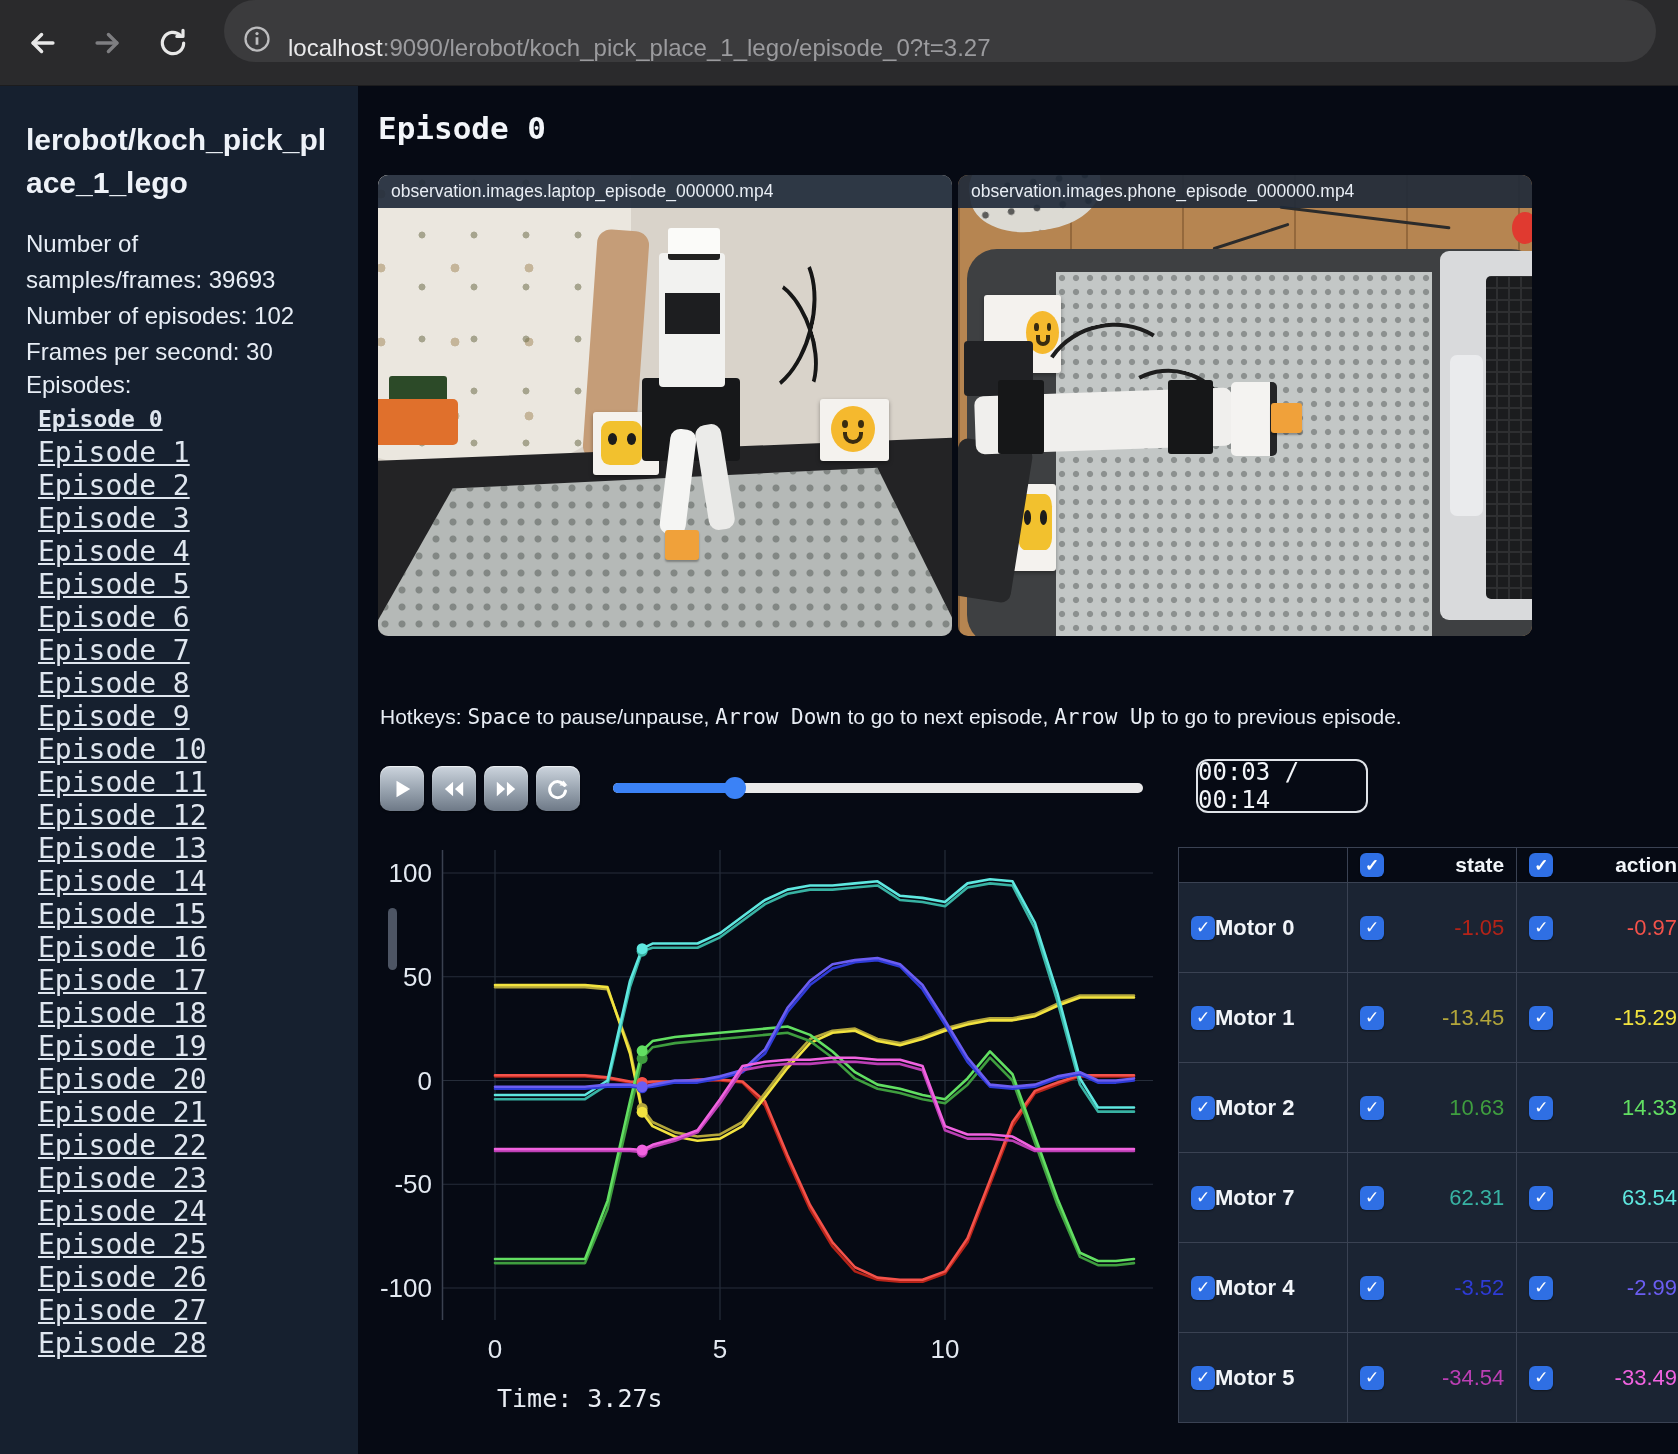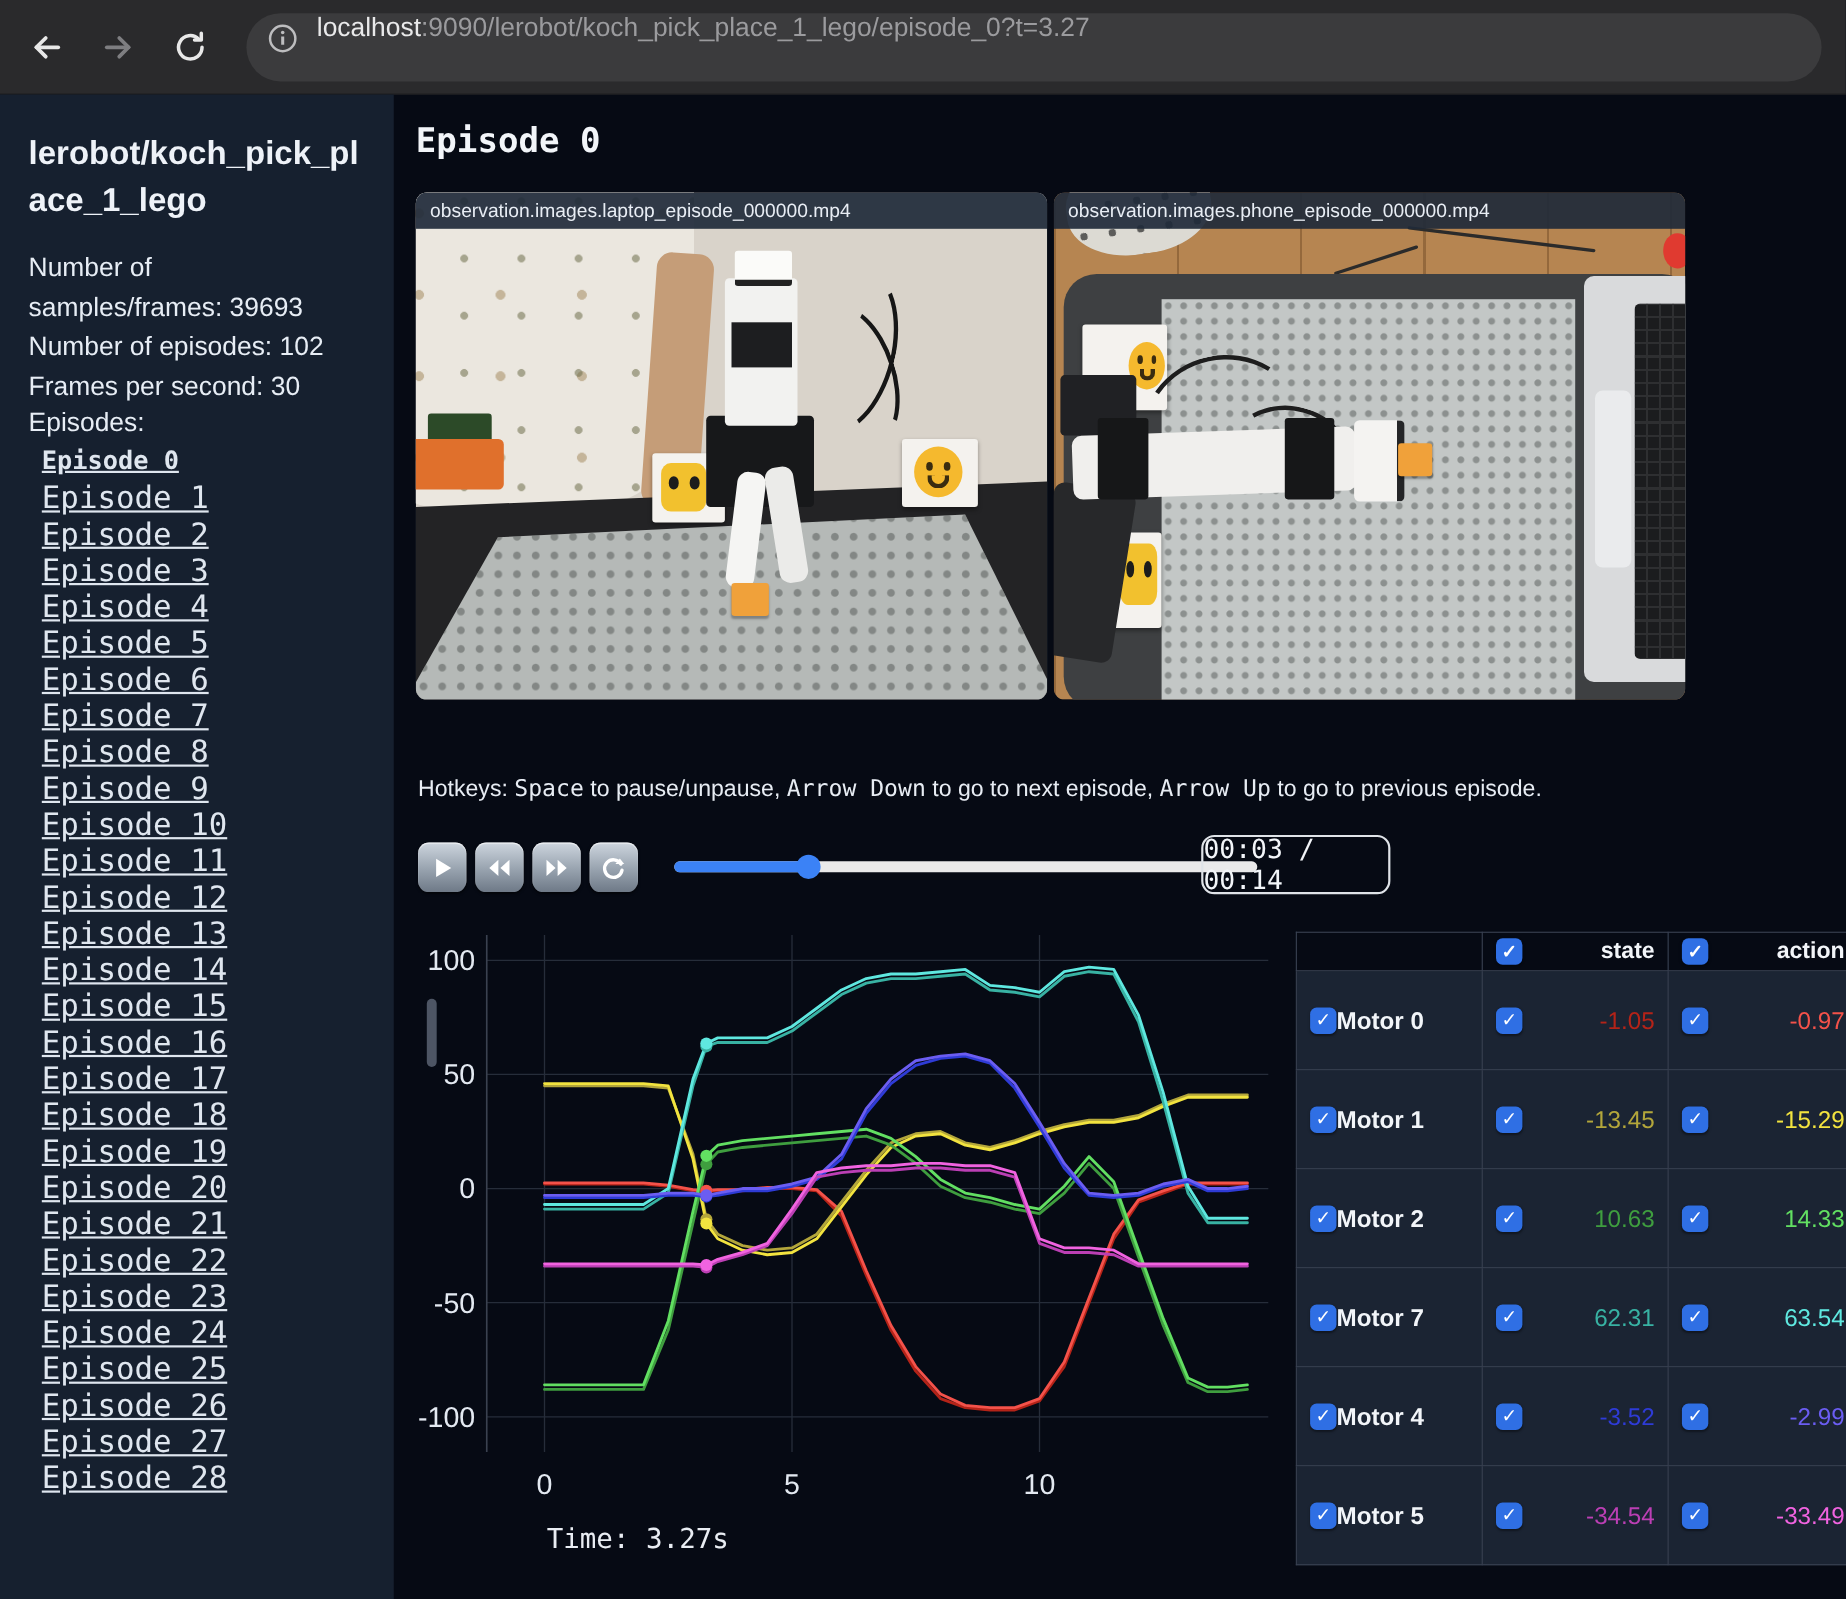--- a/index.html
+++ b/index.html
@@ -3,21 +3,21 @@
 <meta charset="utf-8">
 <style>
   * { margin:0; padding:0; box-sizing:border-box; }
   html,body { width:1678px; height:1454px; background:#060a14; overflow:hidden;
               font-family:"Liberation Sans", sans-serif; }
   .mono { font-family:"DejaVu Sans Mono", monospace; }
 
   
   #browser-bar { position:absolute; left:0; top:0; width:1678px; height:86px; background:#2a2a2c; border-bottom:1px solid #1c1c1e; }
   .nav-ico { position:absolute; top:20px; width:46px; height:46px; display:flex; align-items:center; justify-content:center; }
-  #url-pill { position:absolute; left:224px; top:12px; width:1432px; height:62px; background:#3b3b3d; border-radius:31px; display:flex; align-items:flex-start; }
+  #url-pill { position:absolute; left:224px; top:0; width:1432px; height:62px; background:#3b3b3d; border-radius:31px; display:flex; align-items:flex-end; }
   #info-circle { width:46px; height:46px; margin-left:10px; border-radius:50%; display:flex; align-items:center; justify-content:center; }
   #url-text { font-size:24px; margin-left:8px; white-space:nowrap; }
   #url-text .host { color:#e9e9ea; }
   #url-text .rest { color:#9b9b9e; }
 
   
   #sidebar { position:absolute; left:0; top:86px; width:358px; height:1368px; background:#16202f; color:#e7edf5; }
   #ds-title { position:absolute; left:26px; top:32px; width:302px; font-size:30px; font-weight:bold; line-height:43px; word-break:break-all; color:#eef2f8; }
   #ds-stats { position:absolute; left:26px; top:140px; width:292px; font-size:24px; line-height:36px; color:#e7edf5; }
   #episodes-label { position:absolute; left:26px; top:285px; font-size:24px; color:#e7edf5; }
@@ -89,21 +89,21 @@
   #hotkeys { position:absolute; left:380px; top:705px; width:1250px; font-size:21px; color:#e7ecf3; }
   #hotkeys .mono { font-size:21px; }
 
   
   .ctrl-btn { position:absolute; top:766px; width:44px; height:45px; border:none; border-radius:10px; cursor:pointer;
               background:linear-gradient(#cdd5de 0%, #97a2ae 55%, #6e7987 100%); box-shadow:inset 0 1px 1px rgba(255,255,255,.7), 0 1px 2px rgba(0,0,0,.5);
               display:flex; align-items:center; justify-content:center; }
   #slider { position:absolute; left:613px; top:783px; width:530px; height:10px; background:#e9e9ea; border-radius:6px; }
   #slider-fill { position:absolute; left:0; top:0; height:10px; background:#3b82f6; border-radius:6px 0 0 6px; }
   #slider-thumb { position:absolute; top:-6px; width:22px; height:22px; border-radius:50%; background:#3b82f6; }
-  #time-box { position:absolute; left:1092px; top:759px; width:172px; height:54px; border:2px solid #dfe3e8; border-radius:12px;
+  #time-box { position:absolute; left:1196px; top:759px; width:172px; height:54px; border:2px solid #dfe3e8; border-radius:12px;
               color:#f2f5f9; font-size:24px; display:flex; align-items:center; justify-content:center; }
 
   
   #chart { position:absolute; left:378px; top:790px; width:800px; height:600px; }
   #time-annot { position:absolute; left:497px; top:1384px; font-size:25px; color:#e9edf3; }
   #side-scroll-thumb { position:absolute; left:388px; top:908px; width:9px; height:62px; background:#4d5564; border-radius:5px; }
 
   
   #motor-table { position:absolute; left:1178px; top:847px; width:512px; border-collapse:collapse; color:#f2f5f9; }
   #motor-table th, #motor-table td { border:1px solid #3a4253; }

